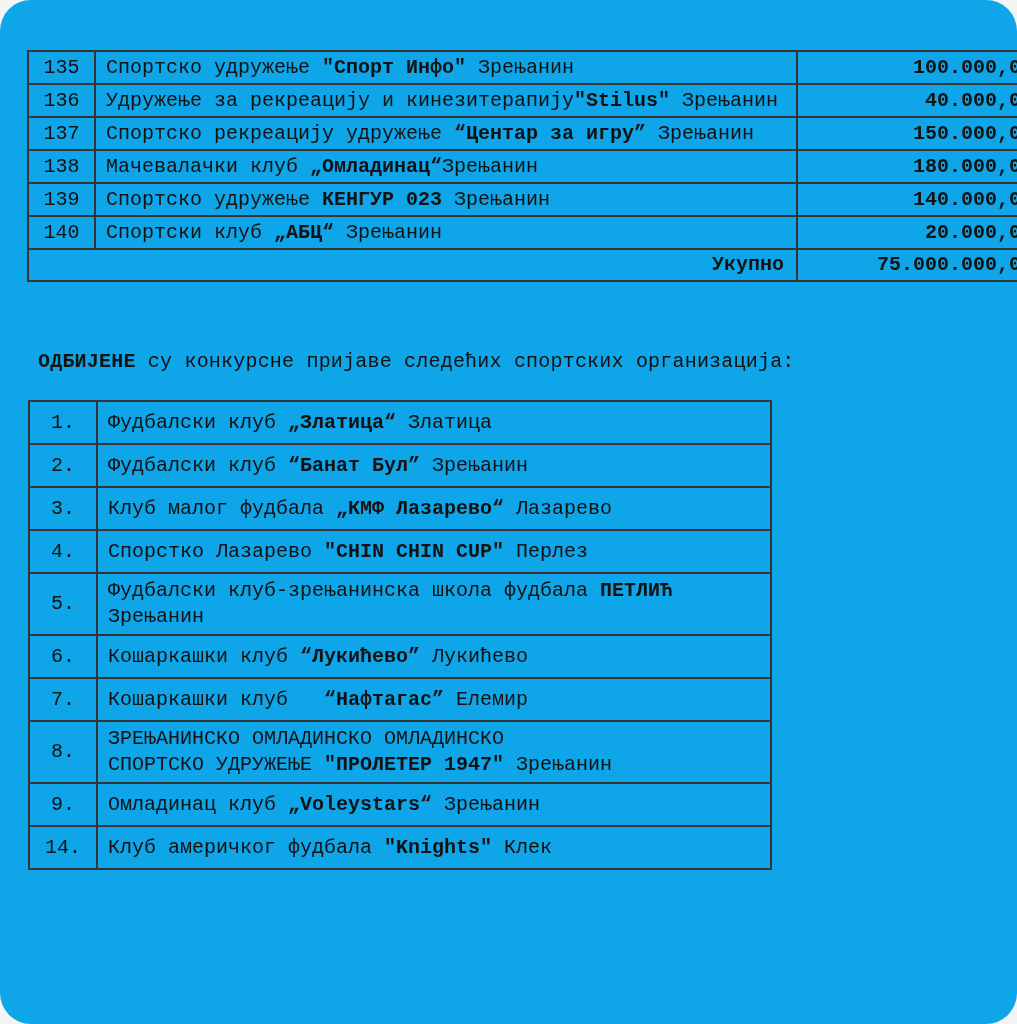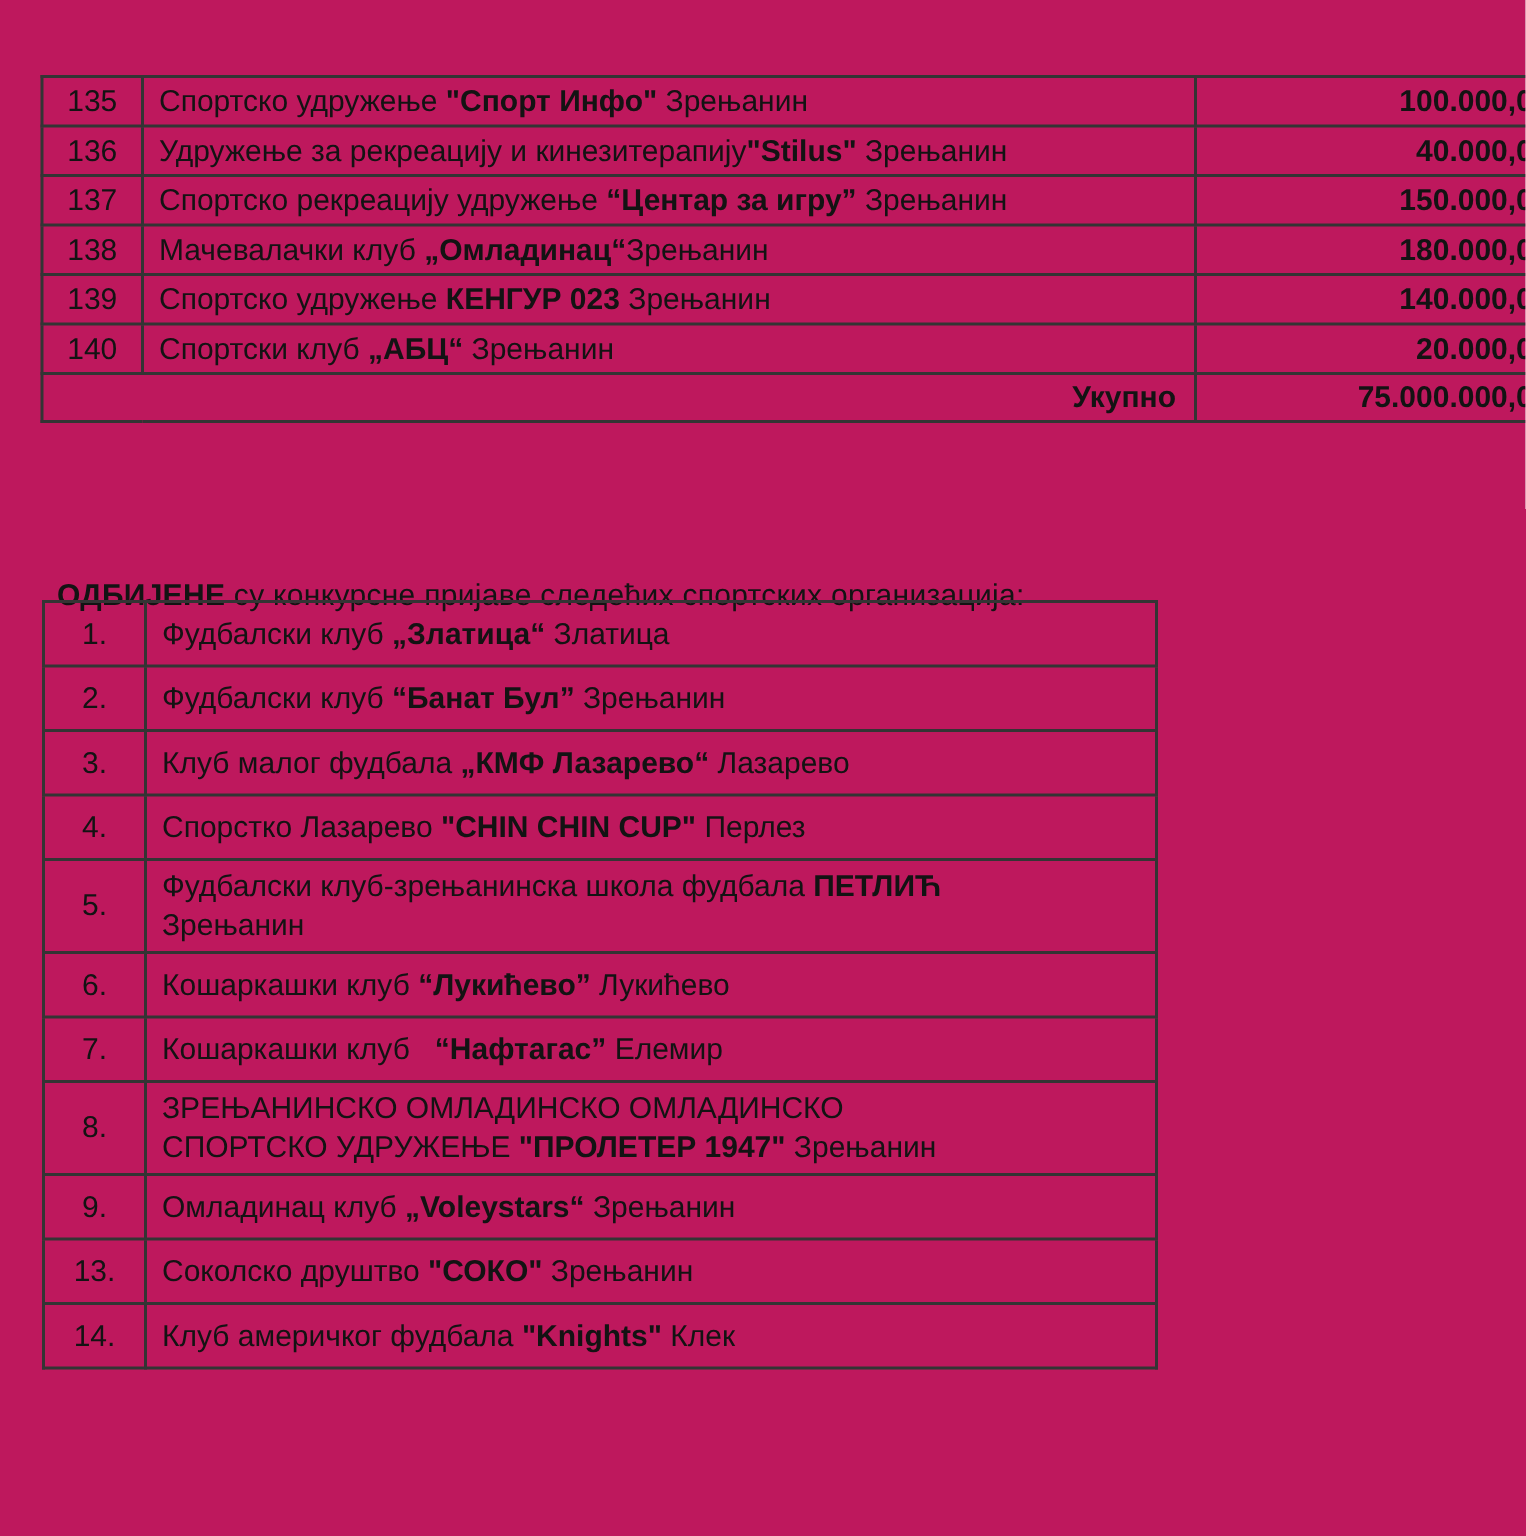--- a/index.html
+++ b/index.html
@@ -4,24 +4,25 @@
 <style>
   html, body {
     margin: 0;
     padding: 0;
     background: #f4f4f2;
   }
   .page {
     position: relative;
     width: 1017px;
     height: 1024px;
-    background: #be185d;
-    font-family: Liberation Sans, sans-serif;
+    background: #0ea5e9;
+    font-family: Liberation Mono, monospace;
     color: #131313;
     overflow: hidden;
+    border-radius: 31px;
   }
   table {
     border-collapse: collapse;
     table-layout: fixed;
   }
   td {
     border: 2px solid #343434;
     font-size: 20px;
     line-height: 1.3;
     vertical-align: middle;
@@ -58,21 +59,20 @@
     margin-left: 40px;
   }
 
   
   .rejected-heading {
     position: absolute;
     left: 38px;
     top: 350px;
     font-size: 20px;
     letter-spacing: 0.2px;
-    margin-top: 36px;
   }
 
   
   .rejected {
     position: absolute;
     left: 28px;
     top: 400px;
     width: 714px;
   }
   .rejected td.num {
@@ -166,23 +166,19 @@
         </tr>
         <tr>
           <td class="num">8.</td>
           <td class="desc"><span>ЗРЕЊАНИНСКО ОМЛАДИНСКО ОМЛАДИНСКО</span><br><span>СПОРТСКО УДРУЖЕЊЕ </span><span class="bold">"ПРОЛЕТЕР 1947"</span><span> Зрењанин</span></td>
         </tr>
         <tr>
           <td class="num">9.</td>
           <td class="desc"><span>Омладинац клуб </span><span class="bold">„Voleystars“</span><span> Зрењанин</span></td>
         </tr>
         <tr>
-          <td class="num">13.</td>
-          <td class="desc"><span>Соколско друштво </span><span class="bold">"СОКО"</span><span> Зрењанин</span></td>
-        </tr>
-        <tr>
           <td class="num">14.</td>
           <td class="desc"><span>Клуб америчког фудбала </span><span class="bold">"Knights"</span><span> Клек</span></td>
         </tr>
       </tbody>
   </table>
 
 </div>
 
 </body></html>

